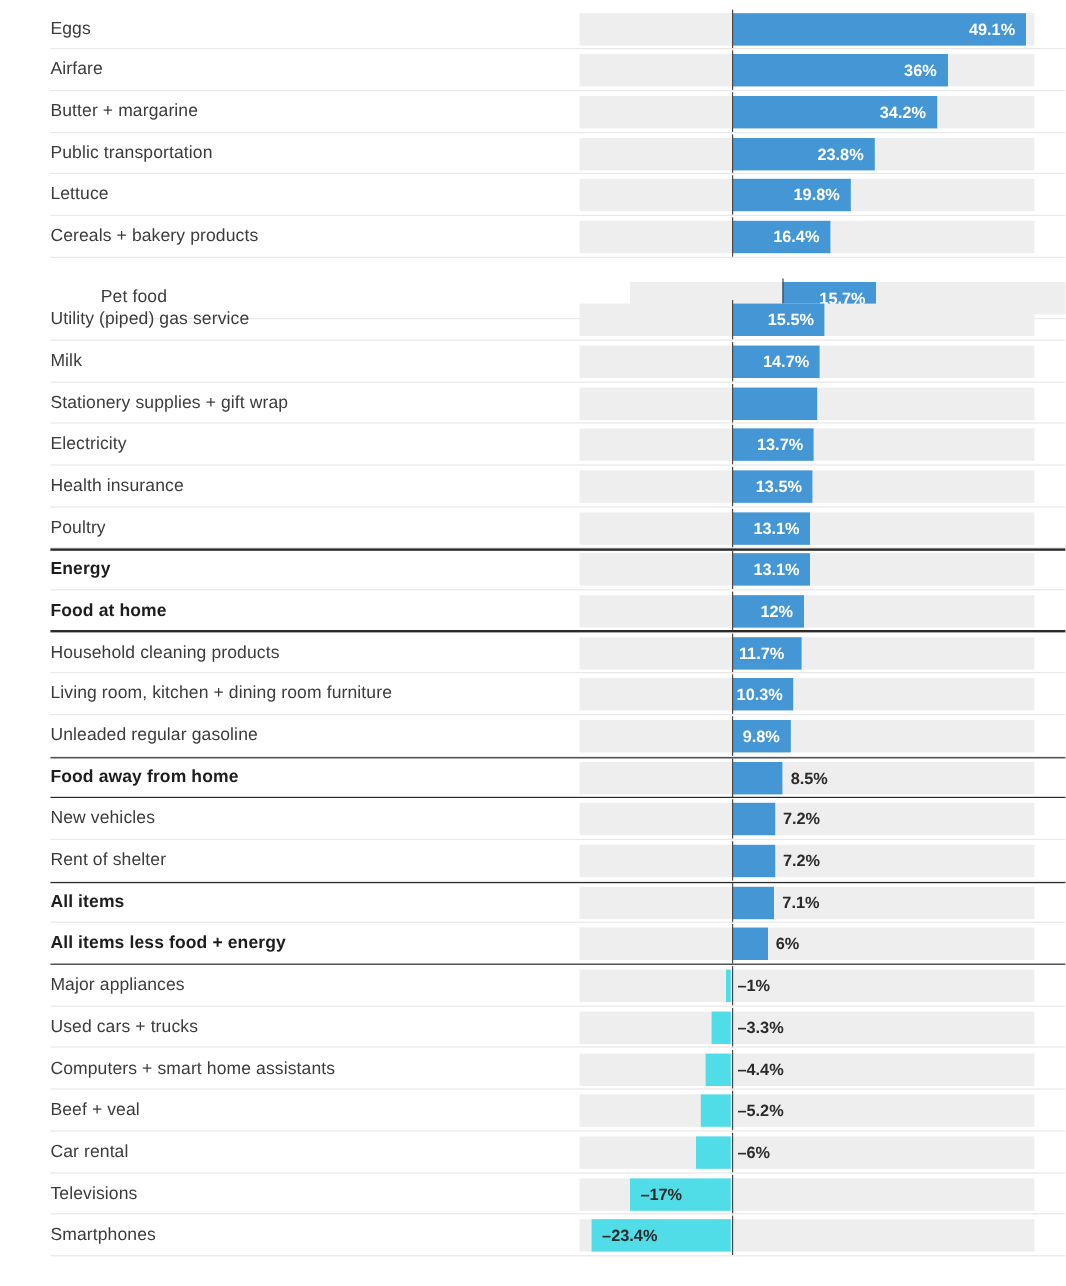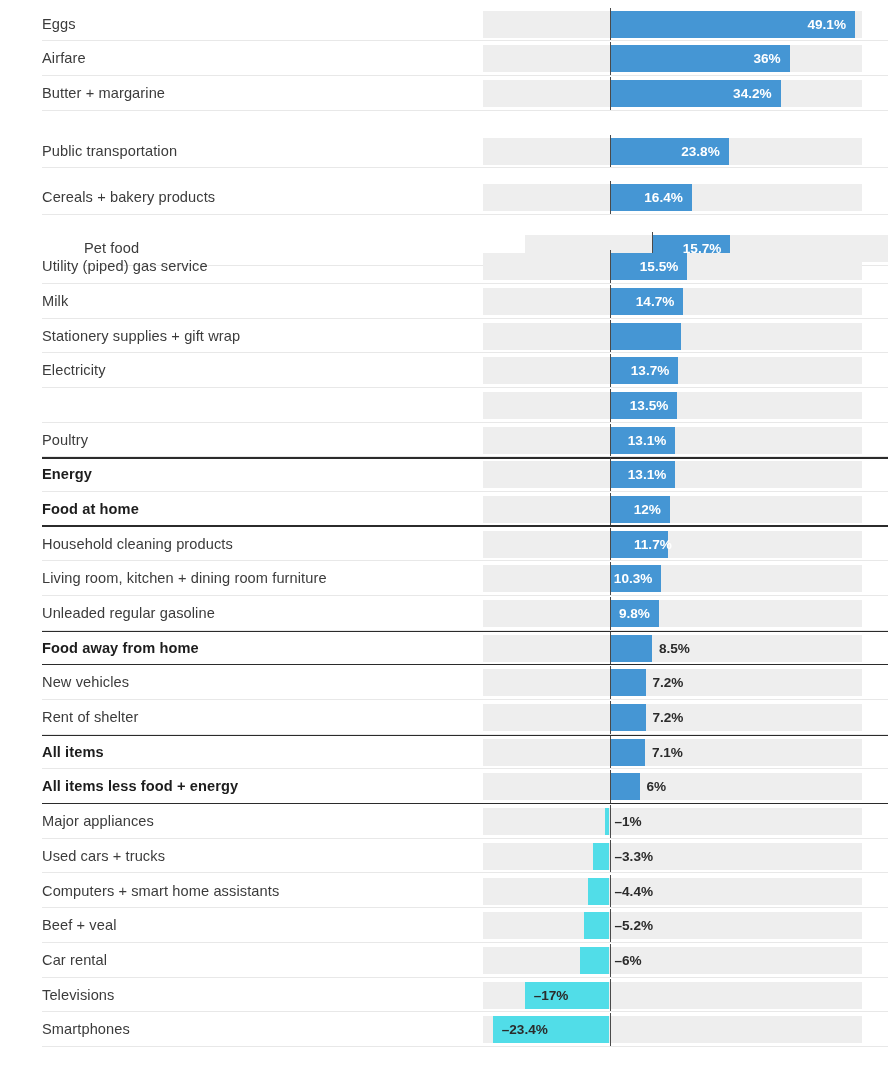--- a/index.html
+++ b/index.html
@@ -124,28 +124,36 @@
       <div class="sep"></div>
     </div>
     <div class="row" style="position: absolute; left: 0px; top: 75.86px;">
       <div class="track"></div>
       <div class="label">Butter + margarine</div>
       <div class="bar pos" style="left: 610px; width: 170.658px;"></div>
       <div class="zeroline"></div>
       <div class="vlabel inside" style="left: 610px; width: 161.658px; text-align: right;">34.2%</div>
       <div class="sep"></div>
     </div>
-    <div class="row" style="position: absolute; left: 0px; top: 110.54px; margin-top: 23px;">
+    <div class="row" style="position: absolute; left: 0px; top: 110.54px;">
       <div class="track"></div>
       <div class="label">Public transportation</div>
       <div class="bar pos" style="left: 610px; width: 118.762px;"></div>
       <div class="zeroline"></div>
       <div class="vlabel inside" style="left: 610px; width: 109.762px; text-align: right;">23.8%</div>
       <div class="sep"></div>
     </div>
+    <div class="row" style="position: absolute; left: 0px; top: 145.22px;">
+      <div class="track"></div>
+      <div class="label">Lettuce</div>
+      <div class="bar pos" style="left: 610px; width: 98.802px;"></div>
+      <div class="zeroline"></div>
+      <div class="vlabel inside" style="left: 610px; width: 89.802px; text-align: right;">19.8%</div>
+      <div class="sep"></div>
+    </div>
     <div class="row" style="position: absolute; left: 0px; top: 179.9px;">
       <div class="track"></div>
       <div class="label">Cereals + bakery products</div>
       <div class="bar pos" style="left: 610px; width: 81.836px;"></div>
       <div class="zeroline"></div>
       <div class="vlabel inside" style="left: 610px; width: 72.836px; text-align: right;">16.4%</div>
       <div class="sep"></div>
     </div>
     <div class="row" style="position: absolute; left: 0px; top: 231px; margin-left: 42px;">
       <div class="track"></div>
@@ -182,20 +190,21 @@
     <div class="row" style="position: absolute; left: 0px; top: 353.3px;">
       <div class="track"></div>
       <div class="label">Electricity</div>
       <div class="bar pos" style="left: 610px; width: 68.363px;"></div>
       <div class="zeroline"></div>
       <div class="vlabel inside" style="left: 610px; width: 59.363px; text-align: right;">13.7%</div>
       <div class="sep"></div>
     </div>
     <div class="row" style="position: absolute; left: 0px; top: 387.98px;">
       <div class="track"></div>
+      <div class="label">Health insurance</div>
       <div class="bar pos" style="left: 610px; width: 67.365px;"></div>
       <div class="zeroline"></div>
       <div class="vlabel inside" style="left: 610px; width: 58.365px; text-align: right;">13.5%</div>
       <div class="sep"></div>
     </div>
     <div class="row" style="position: absolute; left: 0px; top: 422.66px;">
       <div class="track"></div>
       <div class="label">Poultry</div>
       <div class="bar pos" style="left: 610px; width: 65.369px;"></div>
       <div class="zeroline"></div>
@@ -217,21 +226,21 @@
       <div class="bar pos" style="left: 610px; width: 59.88px;"></div>
       <div class="zeroline"></div>
       <div class="vlabel inside" style="left: 610px; width: 50.88px; text-align: right;">12%</div>
       <div class="sep"></div>
     </div>
     <div class="row" style="position: absolute; left: 0px; top: 526.7px;">
       <div class="track"></div>
       <div class="label">Household cleaning products</div>
       <div class="bar pos" style="left: 610px; width: 58.383px;"></div>
       <div class="zeroline"></div>
-      <div class="vlabel inside" style="left: 610px; width: 49.383px; text-align: left; padding-left: 24px;">11.7%</div>
+      <div class="vlabel inside" style="left: 610px; width: 49.383px; text-align: center;">11.7%</div>
       <div class="sep"></div>
     </div>
     <div class="row" style="position: absolute; left: 0px; top: 561.38px;">
       <div class="track"></div>
       <div class="label">Living room, kitchen + dining room furniture</div>
       <div class="bar pos" style="left: 610px; width: 51.397px;"></div>
       <div class="zeroline"></div>
       <div class="vlabel inside" style="left: 610px; width: 42.397px; text-align: right;">10.3%</div>
       <div class="sep"></div>
     </div>

